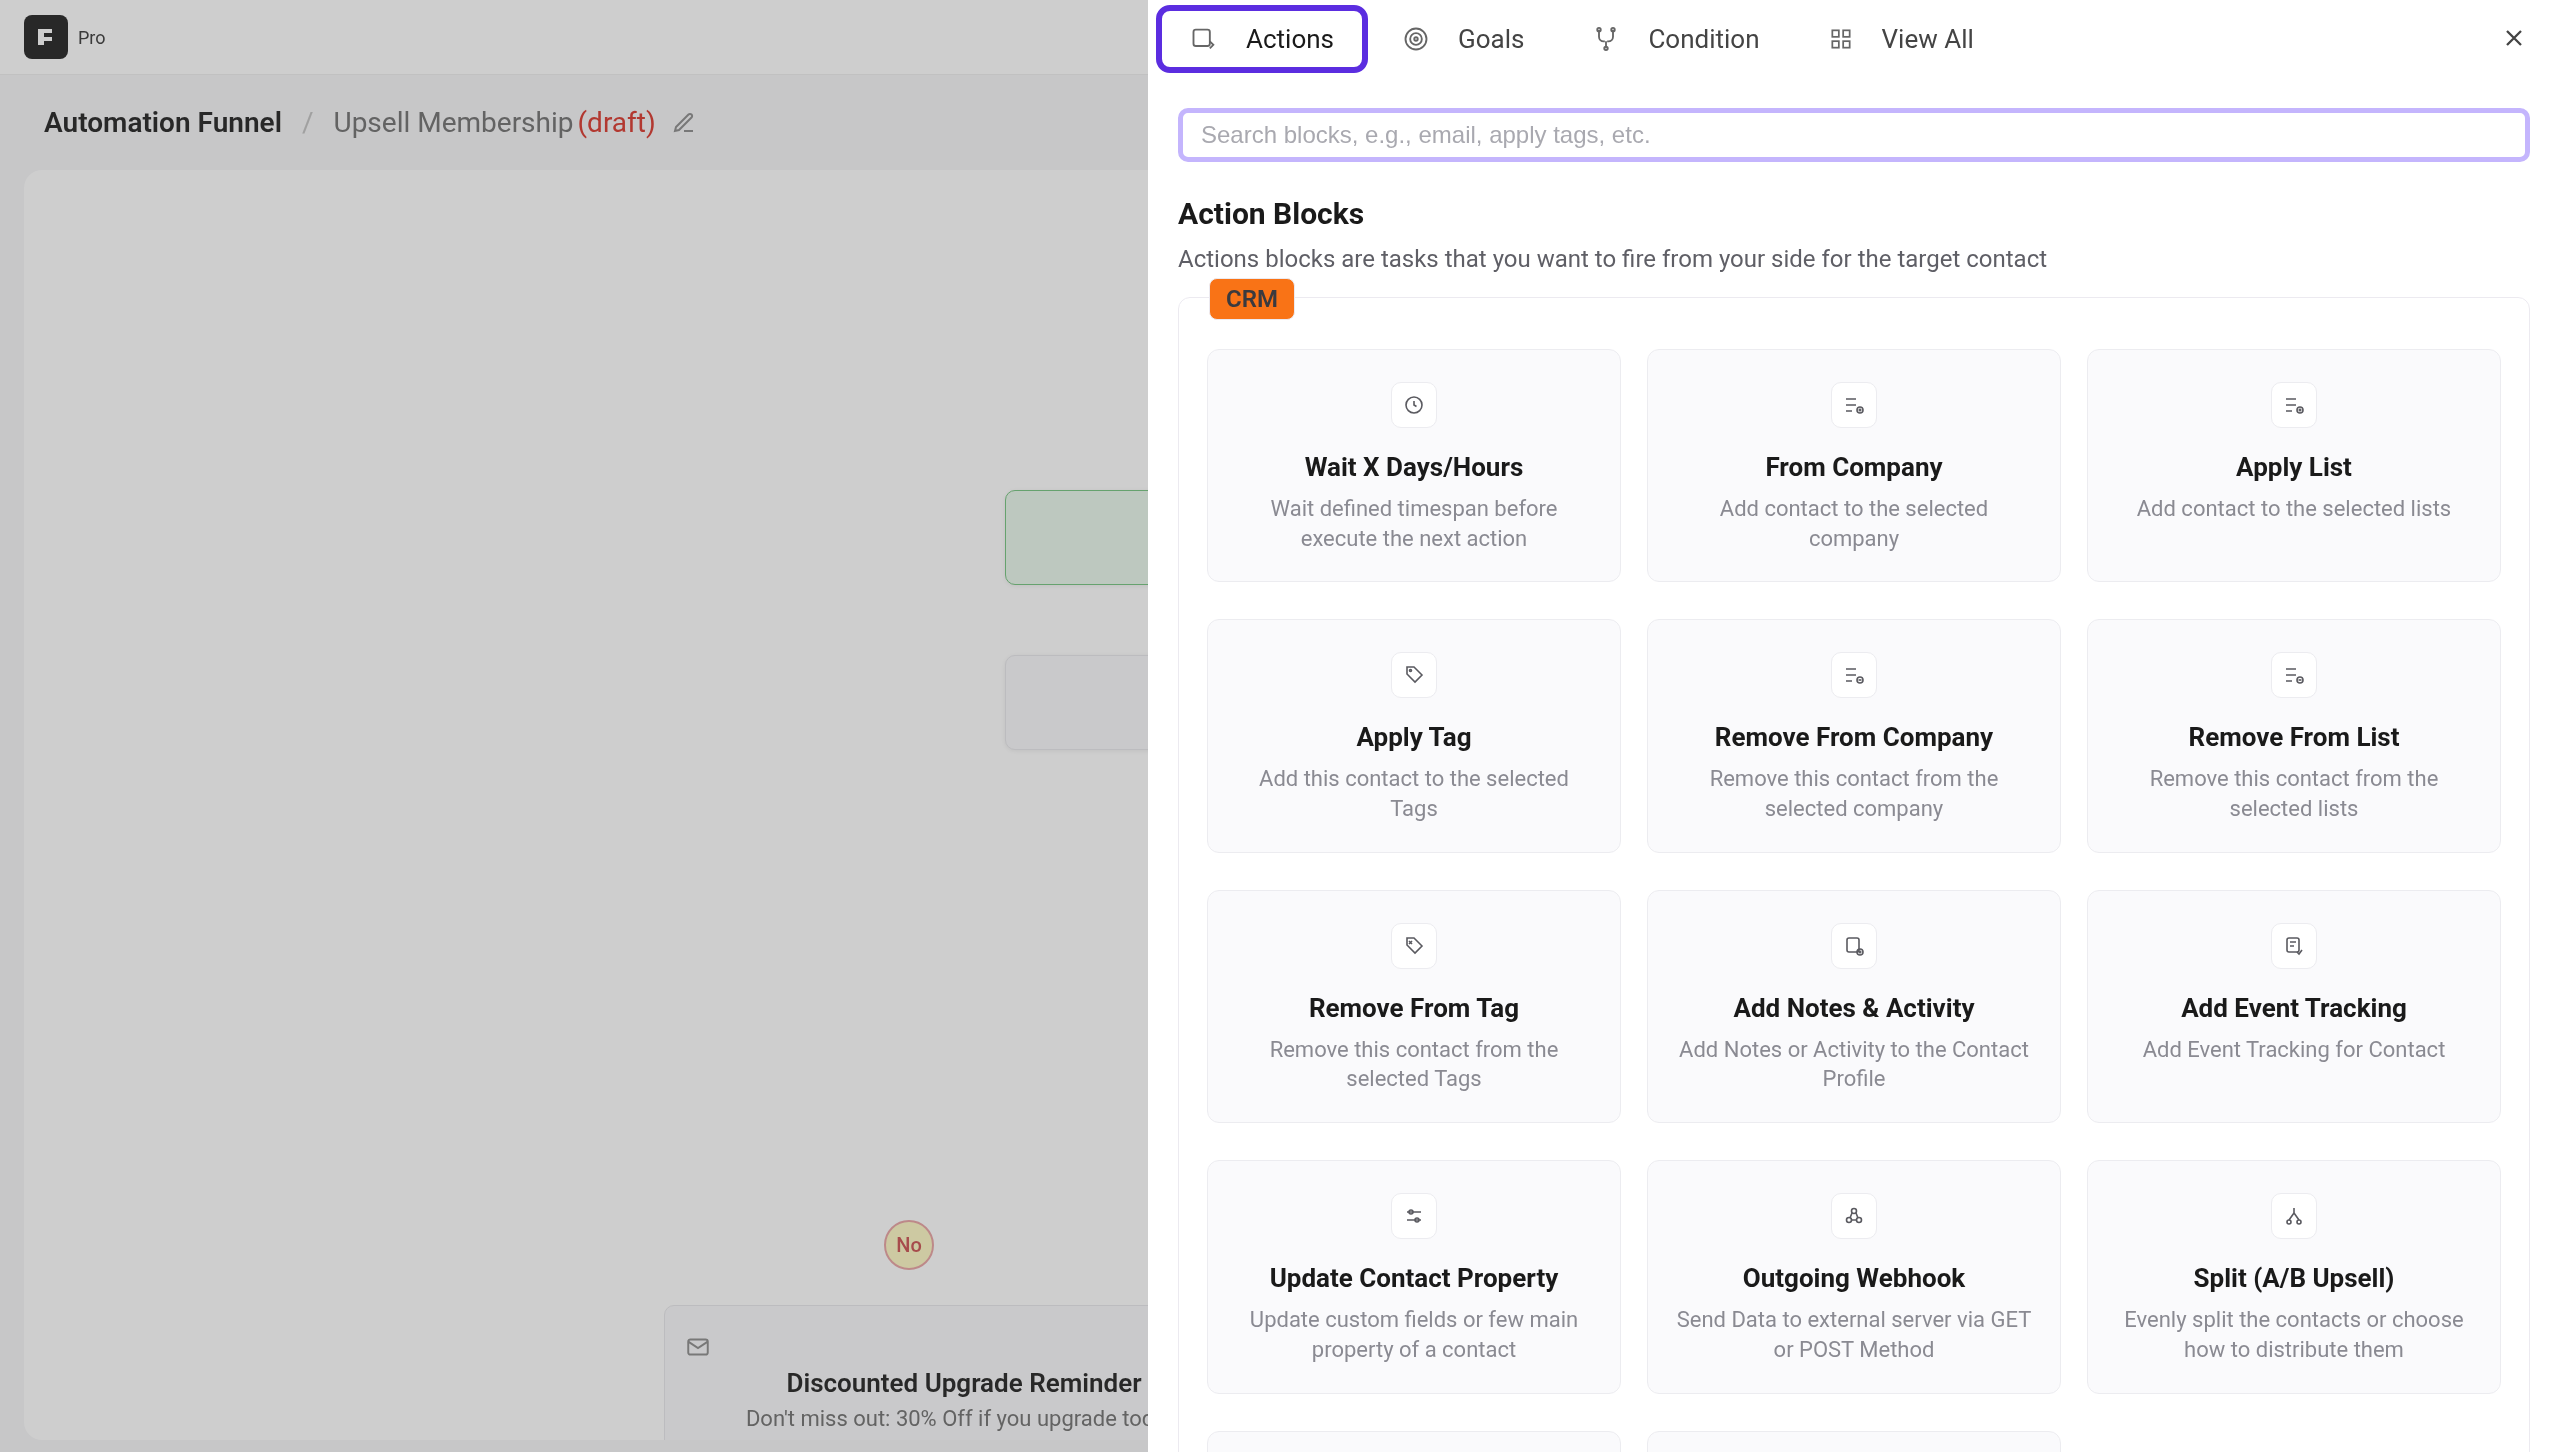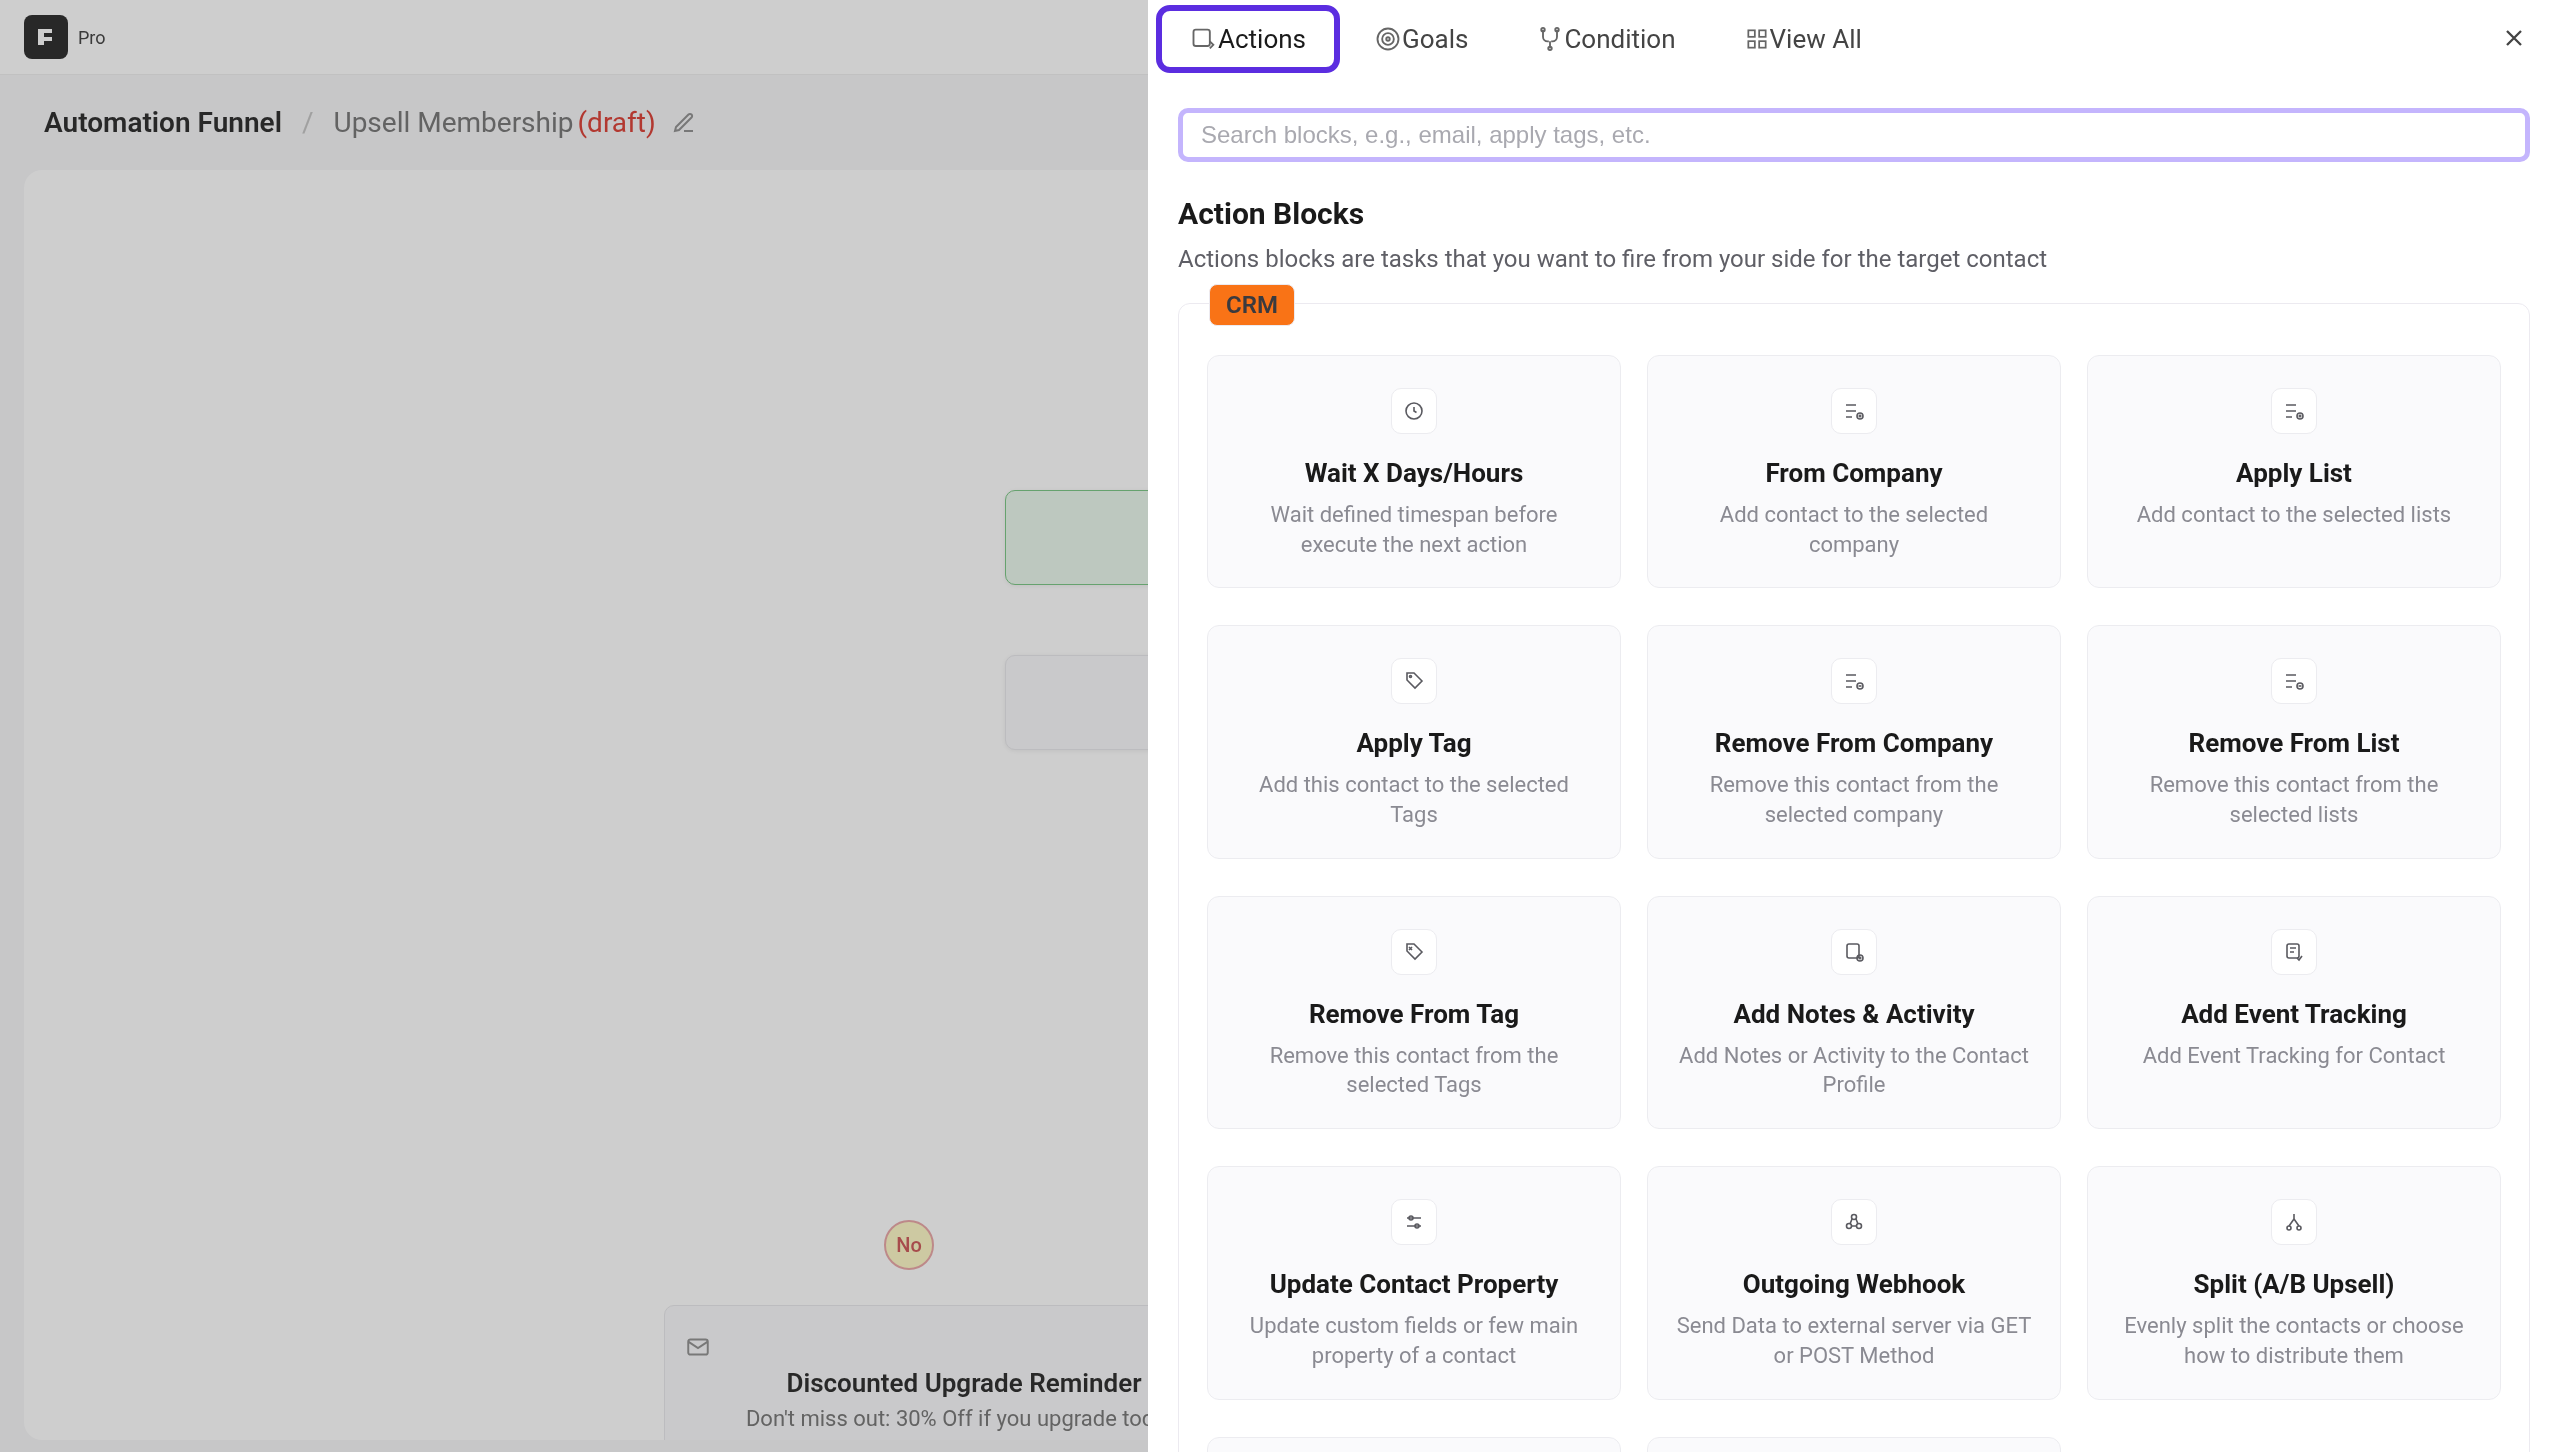--- a/index.html
+++ b/index.html
@@ -173,21 +173,21 @@
     .tabs {
       height: 78px;
       display: flex;
       align-items: center;
       padding: 0 8px;
       position: relative;
     }
     .tab {
       display: flex;
       align-items: center;
-      gap: 0;
+      gap: 28px;
       padding: 0 30px;
       height: 60px;
       font-size: 26px;
       color: #444;
       cursor: pointer;
       border-radius: 10px;
       margin: 0 4px;
     }
     .tab.active {
       outline: 6px solid #5b2de0;
@@ -227,21 +227,21 @@
     .search-bar::placeholder { color: #A9A9B0; }
     .section-title {
       font-size: 30px;
       font-weight: 700;
       color: #1a1a1a;
       margin-bottom: 14px;
     }
     .section-desc {
       font-size: 24px;
       color: #5f5f66;
-      margin-bottom: 30px;
+      margin-bottom: 24px;
     }
     .group {
       border: 1px solid #eceaf0;
       border-radius: 12px;
       padding: 40px 28px 28px 28px;
       position: relative;
       margin-top: 18px;
     }
     .group-label {
       position: absolute;

